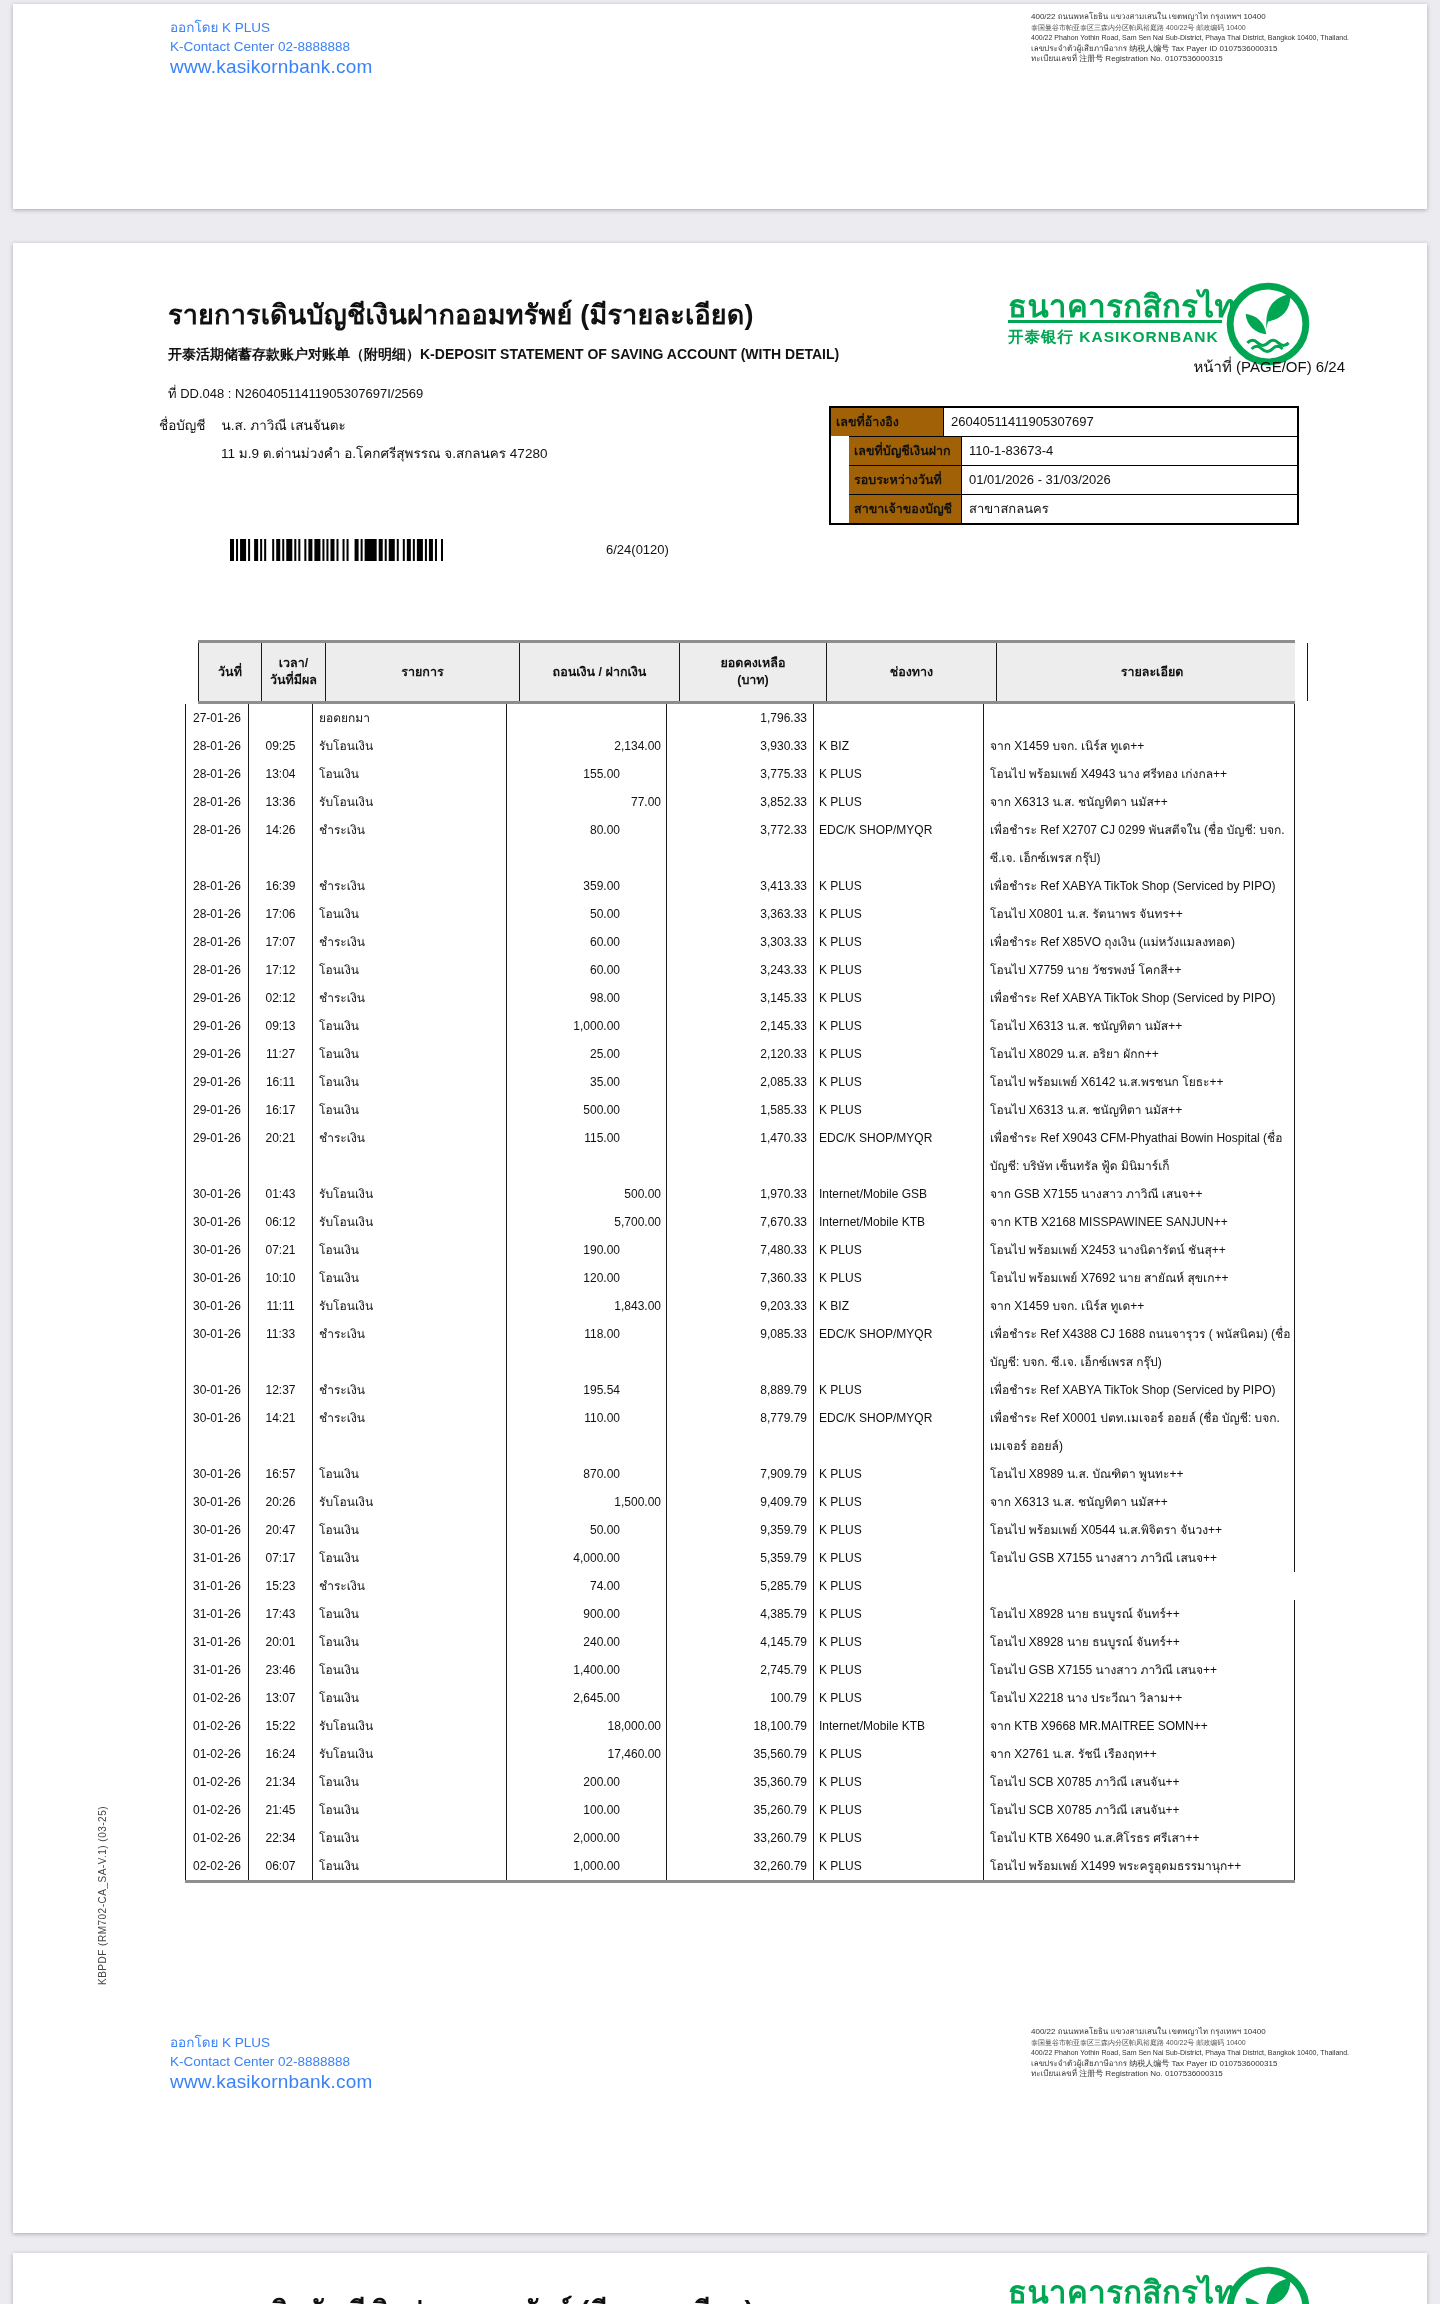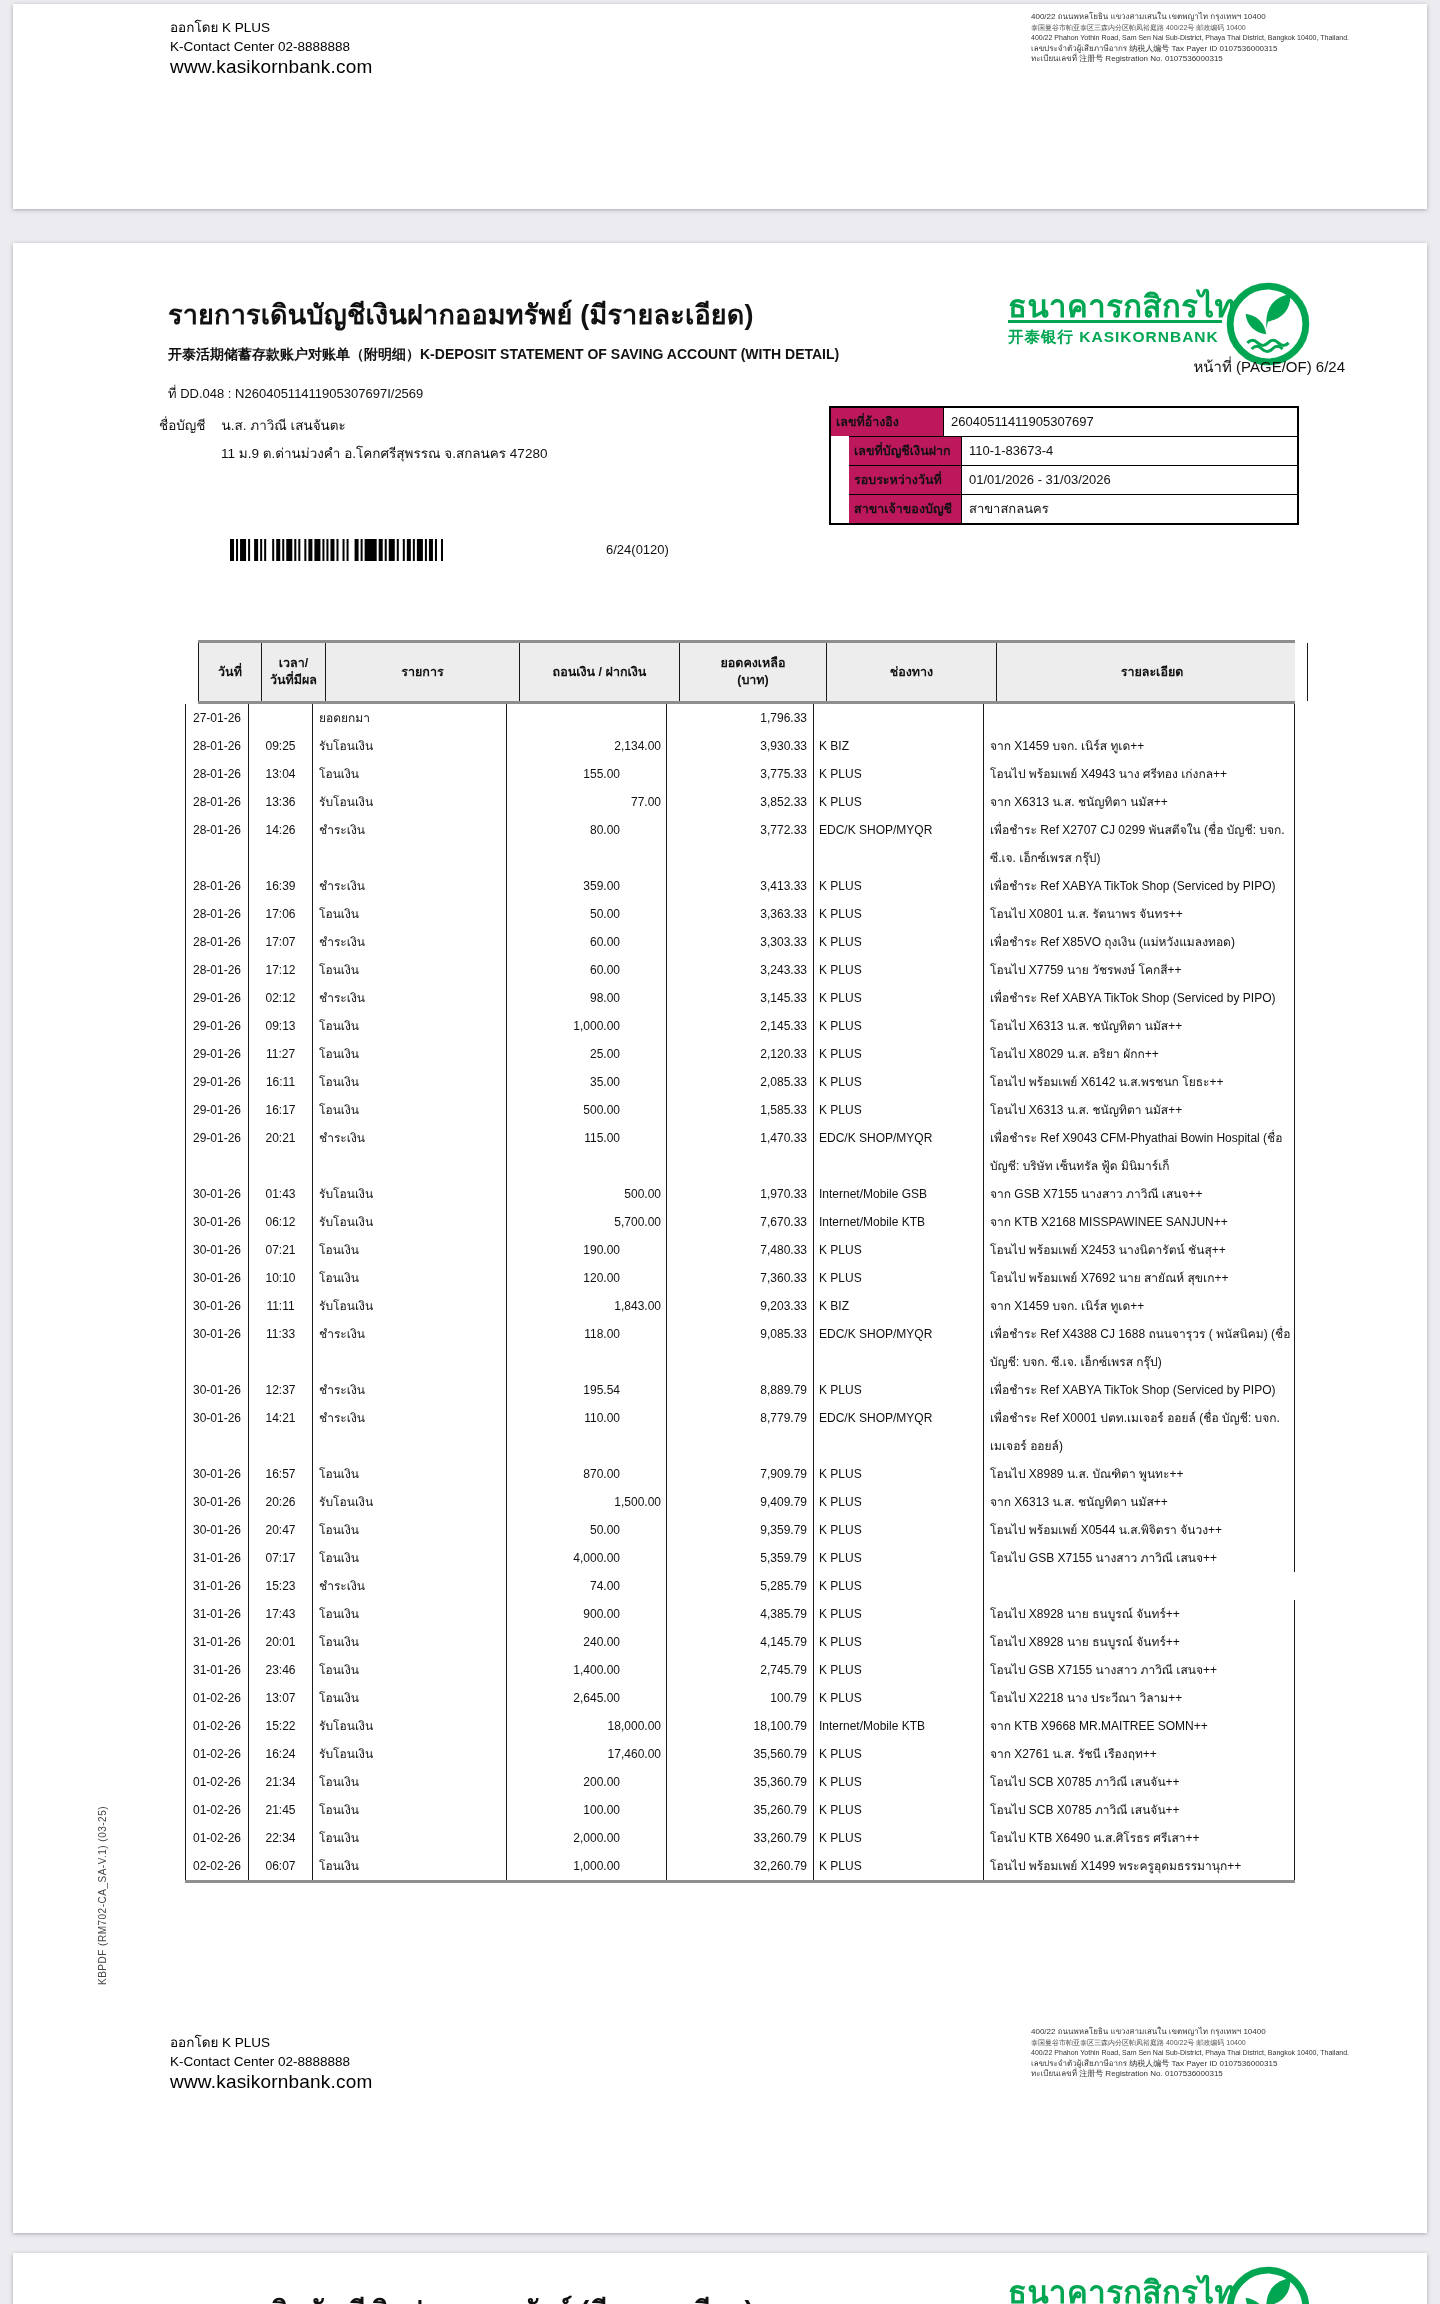--- a/index.html
+++ b/index.html
@@ -8,21 +8,21 @@
     background:#ececf0;
     font-family:"Liberation Sans","DejaVu Sans",sans-serif;
     color:#111;
   }
   .page{position:absolute;left:13px;right:13px;background:#fff;box-shadow:0 1px 4px rgba(40,40,60,.35);}
   #page1{top:4px;height:205px;}
   #page2{top:243px;height:1990px;}
   #page3{top:2253px;height:160px;}
 
   
-  .issuer{position:absolute;line-height:19px;font-size:13.5px;color:#000000;}
+  .issuer{position:absolute;line-height:19px;font-size:13.5px;color:#3b82f6;}
   .issuer .site{font-size:19px;margin-top:1px;letter-spacing:.2px;}
   
   .fineprint{position:absolute;width:392px;color:#333;}
   .fineprint div{line-height:10.5px;}
   .fp-th{font-size:8px;}
   .fp-cn{font-size:7px;color:#555;}
   .fp-en{font-size:7px;}
 
   
   .title-th{position:absolute;left:155px;top:50px;font-size:27px;font-weight:bold;letter-spacing:.2px;}
@@ -40,21 +40,21 @@
   .page-label{position:absolute;right:82px;top:112px;font-size:15px;}
   .doc-no{position:absolute;left:155px;top:140px;font-size:13px;}
   .acct-line{position:absolute;left:146px;top:171px;font-size:13.5px;}
   .acct-line .nm{margin-left:16px;}
   .acct-addr{position:absolute;left:208px;top:199px;font-size:13.5px;}
 
   
   .info-table{position:absolute;left:816px;top:163px;width:466px;border:2px solid #000;background:#fff;}
   .info-row{display:grid;grid-template-columns:113px 1fr;}
   .info-row + .info-row{border-top:1px solid #000;margin-left:18px;}
-  .info-label{background:#be185d;border-right:1px solid #000;font-weight:bold;font-size:12.5px;line-height:28px;padding-left:5px;white-space:nowrap;}
+  .info-label{background:#a16207;border-right:1px solid #000;font-weight:bold;font-size:12.5px;line-height:28px;padding-left:5px;white-space:nowrap;}
   .info-value{font-size:13px;line-height:28px;padding-left:7px;white-space:nowrap;}
 
   
   .barcode{position:absolute;left:217px;top:296px;width:215px;height:22px;}
   .barcode-label{position:absolute;left:593px;top:299px;font-size:13px;}
 
   
   .ttable{position:absolute;left:172px;top:397px;width:1110px;font-size:12px;}
   .thead,.trow{display:grid;grid-template-columns:64px 64px 194px 160px 147px 170px 311px;}
   .thead{background:#ededed;border-top:3px solid #8e8e8e;border-bottom:3px solid #8e8e8e;margin-left:13px;}

